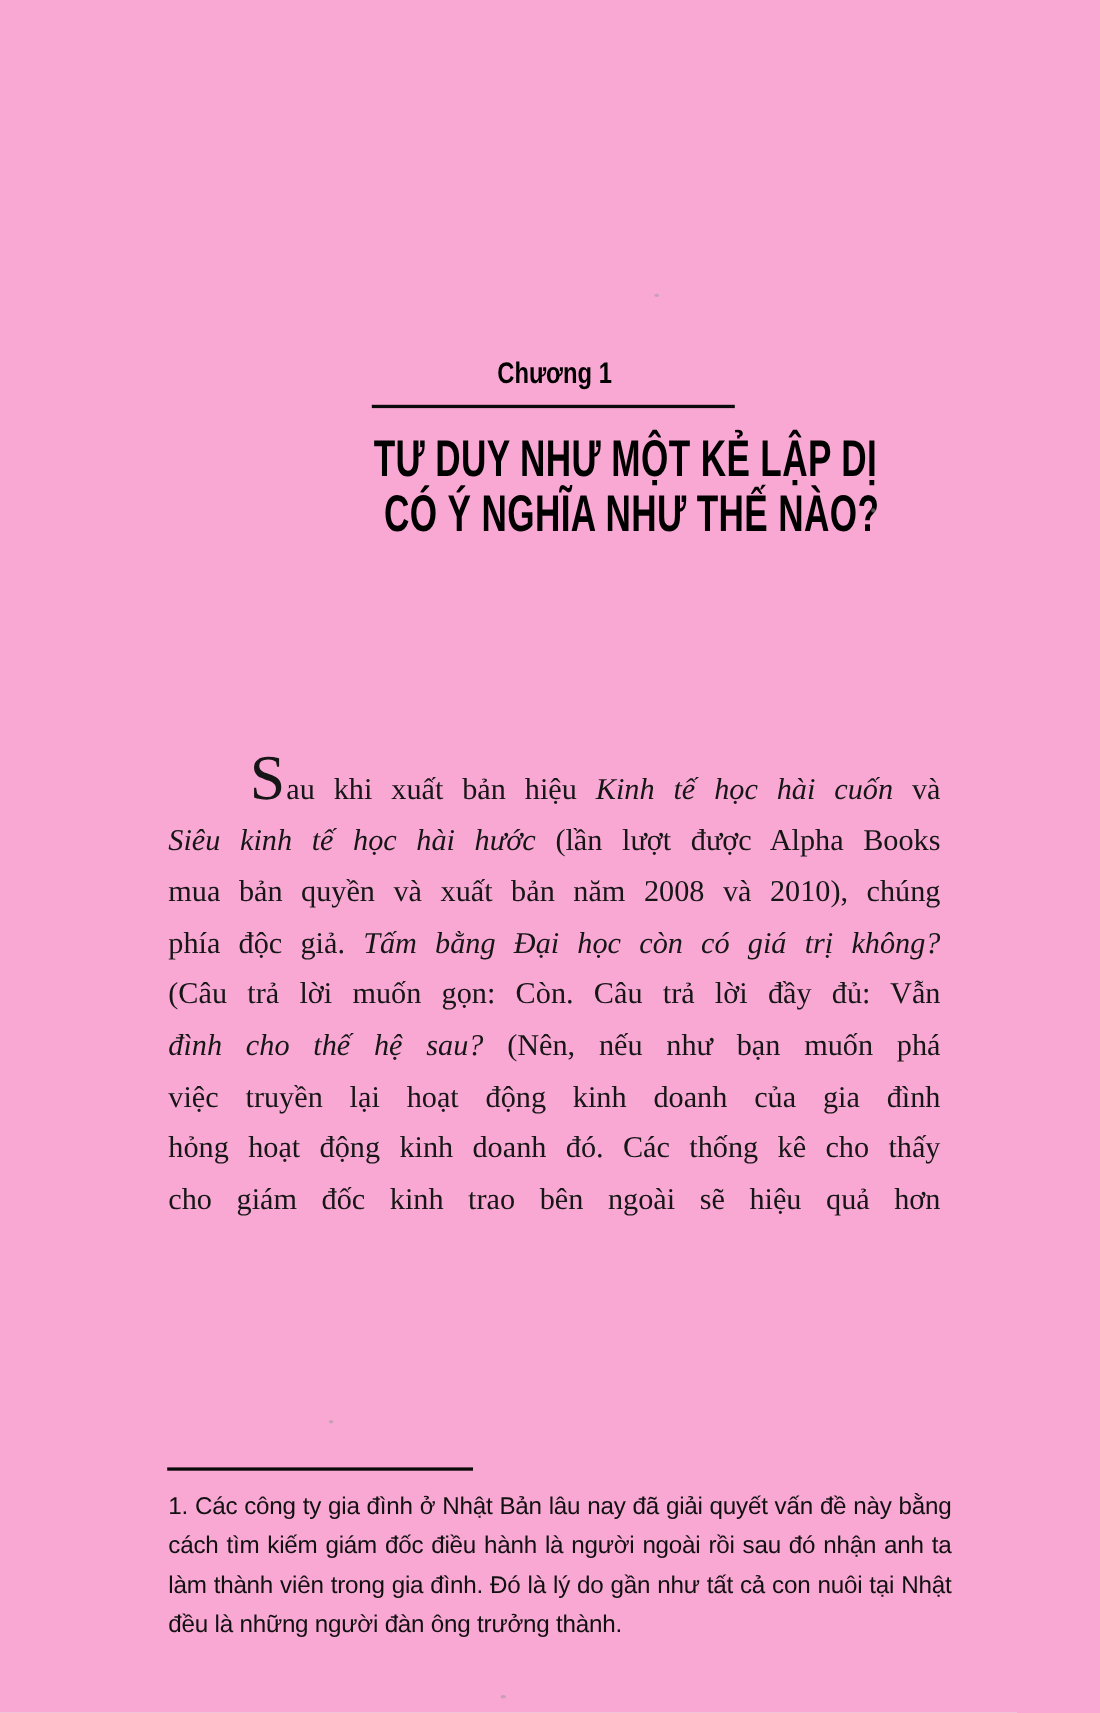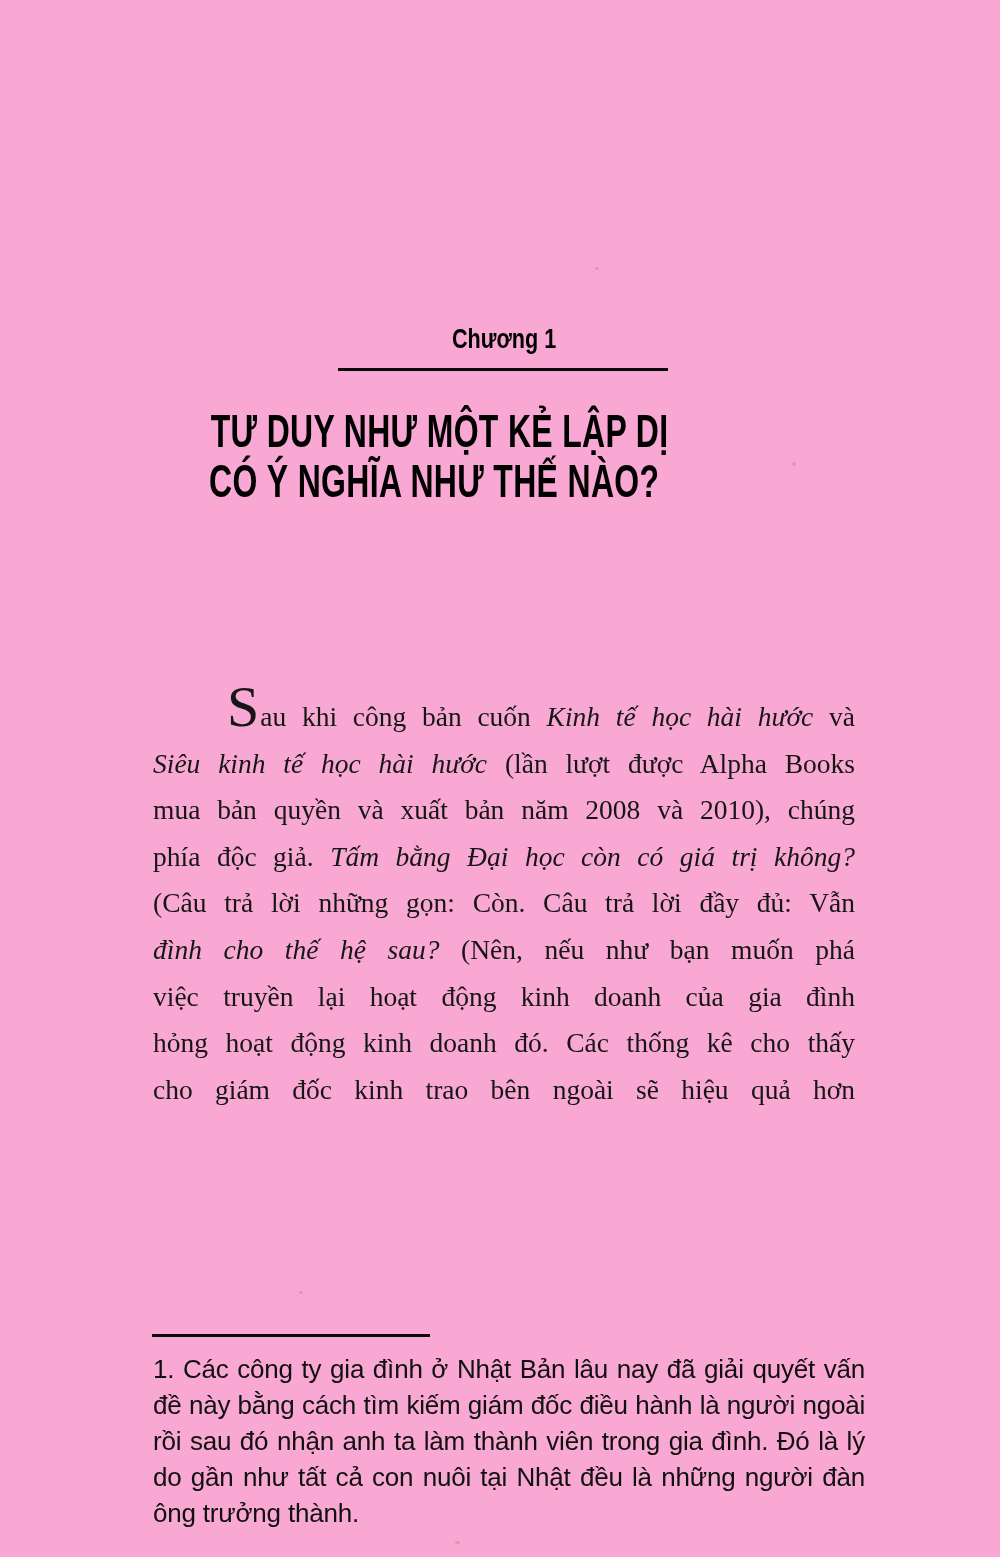--- a/index.html
+++ b/index.html
@@ -31,22 +31,22 @@
   .chapter-rule {
     position: absolute;
     left: 338px; top: 368px;
     width: 330px; height: 3px;
     background: #0a0a0a;
   }
 
   
   .title {
     position: absolute;
-    left: 103px; top: 406px; width: 802px;
-    text-align: left;
+    left: 103px; top: 392px; width: 802px;
+    text-align: right;
     color: #000;
   }
   .title-line { height: 50px; line-height: 50px; white-space: nowrap; }
   .title-line .cond2 {
     display: inline-block;
     font-family: "Liberation Sans", sans-serif;
     font-weight: 700;
     font-size: 47px;
     letter-spacing: 0.5px;
     transform: scaleX(0.68);
@@ -85,21 +85,21 @@
   .fn-rule {
     position: absolute;
     left: 152px; top: 1334px;
     width: 278px; height: 3px;
     background: #0a0a0a;
   }
   .footnote {
     position: absolute;
     left: 153px; top: 1351px; width: 712px;
     font-family: "Liberation Sans", sans-serif;
-    font-size: 26px;
+    font-size: 22px;
     line-height: 36px;
     text-align: justify;
     color: #101010;
     letter-spacing: -0.2px;
   }
 
   
   .speck {
     position: absolute;
     background: #9a9a9a;
@@ -125,25 +125,25 @@
   <div class="title">
     <div class="title-line">
       <span class="cond2">TƯ DUY NHƯ MỘT KẺ LẬP DỊ</span>
     </div>
     <div class="title-line">
       <span class="cond2">CÓ Ý NGHĨA NHƯ THẾ NÀO?</span>
     </div>
   </div>
 
   <div class="body-block" id="body-block">
-      <div class="bline first"><span class="dropcap">S</span><span class="rg">au khi công bản cuốn </span><span class="it">Kinh tế học hài hước</span><span class="rg"> và</span></div>
+      <div class="bline first"><span class="dropcap">S</span><span class="rg">au khi xuất bản hiệu </span><span class="it">Kinh tế học hài cuốn</span><span class="rg"> và</span></div>
       <div class="bline"><span class="it">Siêu kinh tế học hài hước</span><span class="rg"> (lần lượt được Alpha Books</span></div>
       <div class="bline"><span class="rg">mua bản quyền và xuất bản năm 2008 và 2010), chúng</span></div>
       <div class="bline"><span class="rg">phía độc giả. </span><span class="it">Tấm bằng Đại học còn có giá trị không?</span></div>
-      <div class="bline"><span class="rg">(Câu trả lời những gọn: Còn. Câu trả lời đầy đủ: Vẫn</span></div>
+      <div class="bline"><span class="rg">(Câu trả lời muốn gọn: Còn. Câu trả lời đầy đủ: Vẫn</span></div>
       <div class="bline"><span class="it">đình cho thế hệ sau?</span><span class="rg"> (Nên, nếu như bạn muốn phá</span></div>
       <div class="bline"><span class="rg">việc truyền lại hoạt động kinh doanh của gia đình</span></div>
       <div class="bline"><span class="rg">hỏng hoạt động kinh doanh đó. Các thống kê cho thấy</span></div>
       <div class="bline"><span class="rg">cho giám đốc kinh trao bên ngoài sẽ hiệu quả hơn</span></div>
     </div>
 
   <div class="fn-rule"></div>
 
   <div class="footnote">1. Các công ty gia đình ở Nhật Bản lâu nay đã giải quyết vấn đề này bằng cách tìm kiếm giám đốc điều hành là người ngoài rồi sau đó nhận anh ta làm thành viên trong gia đình. Đó là lý do gần như tất cả con nuôi tại Nhật đều là những người đàn ông trưởng thành.</div>
 

